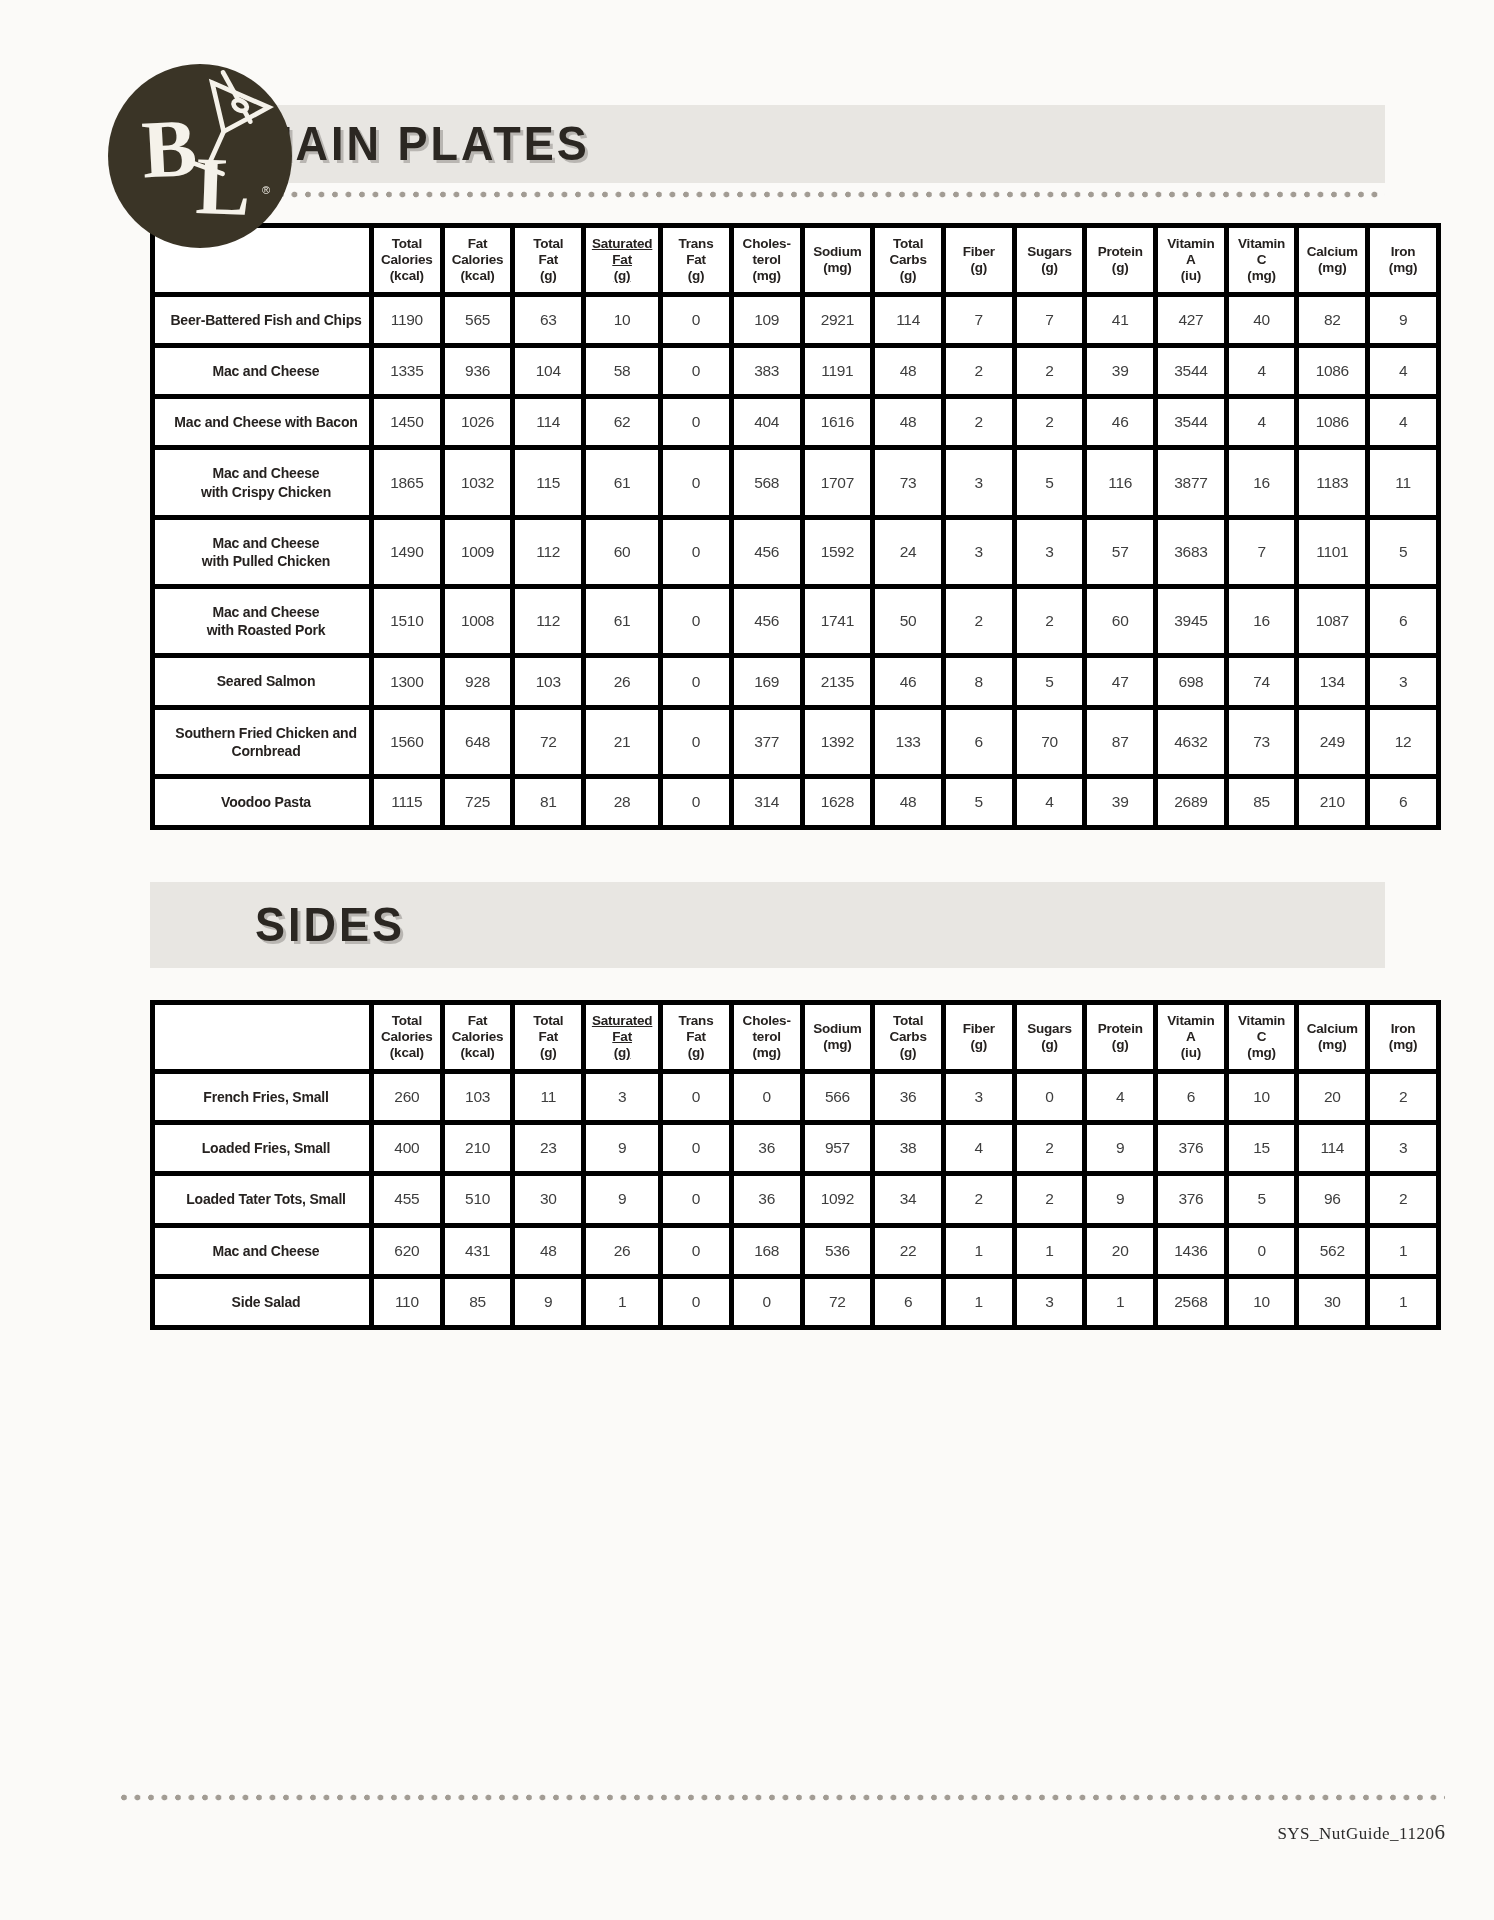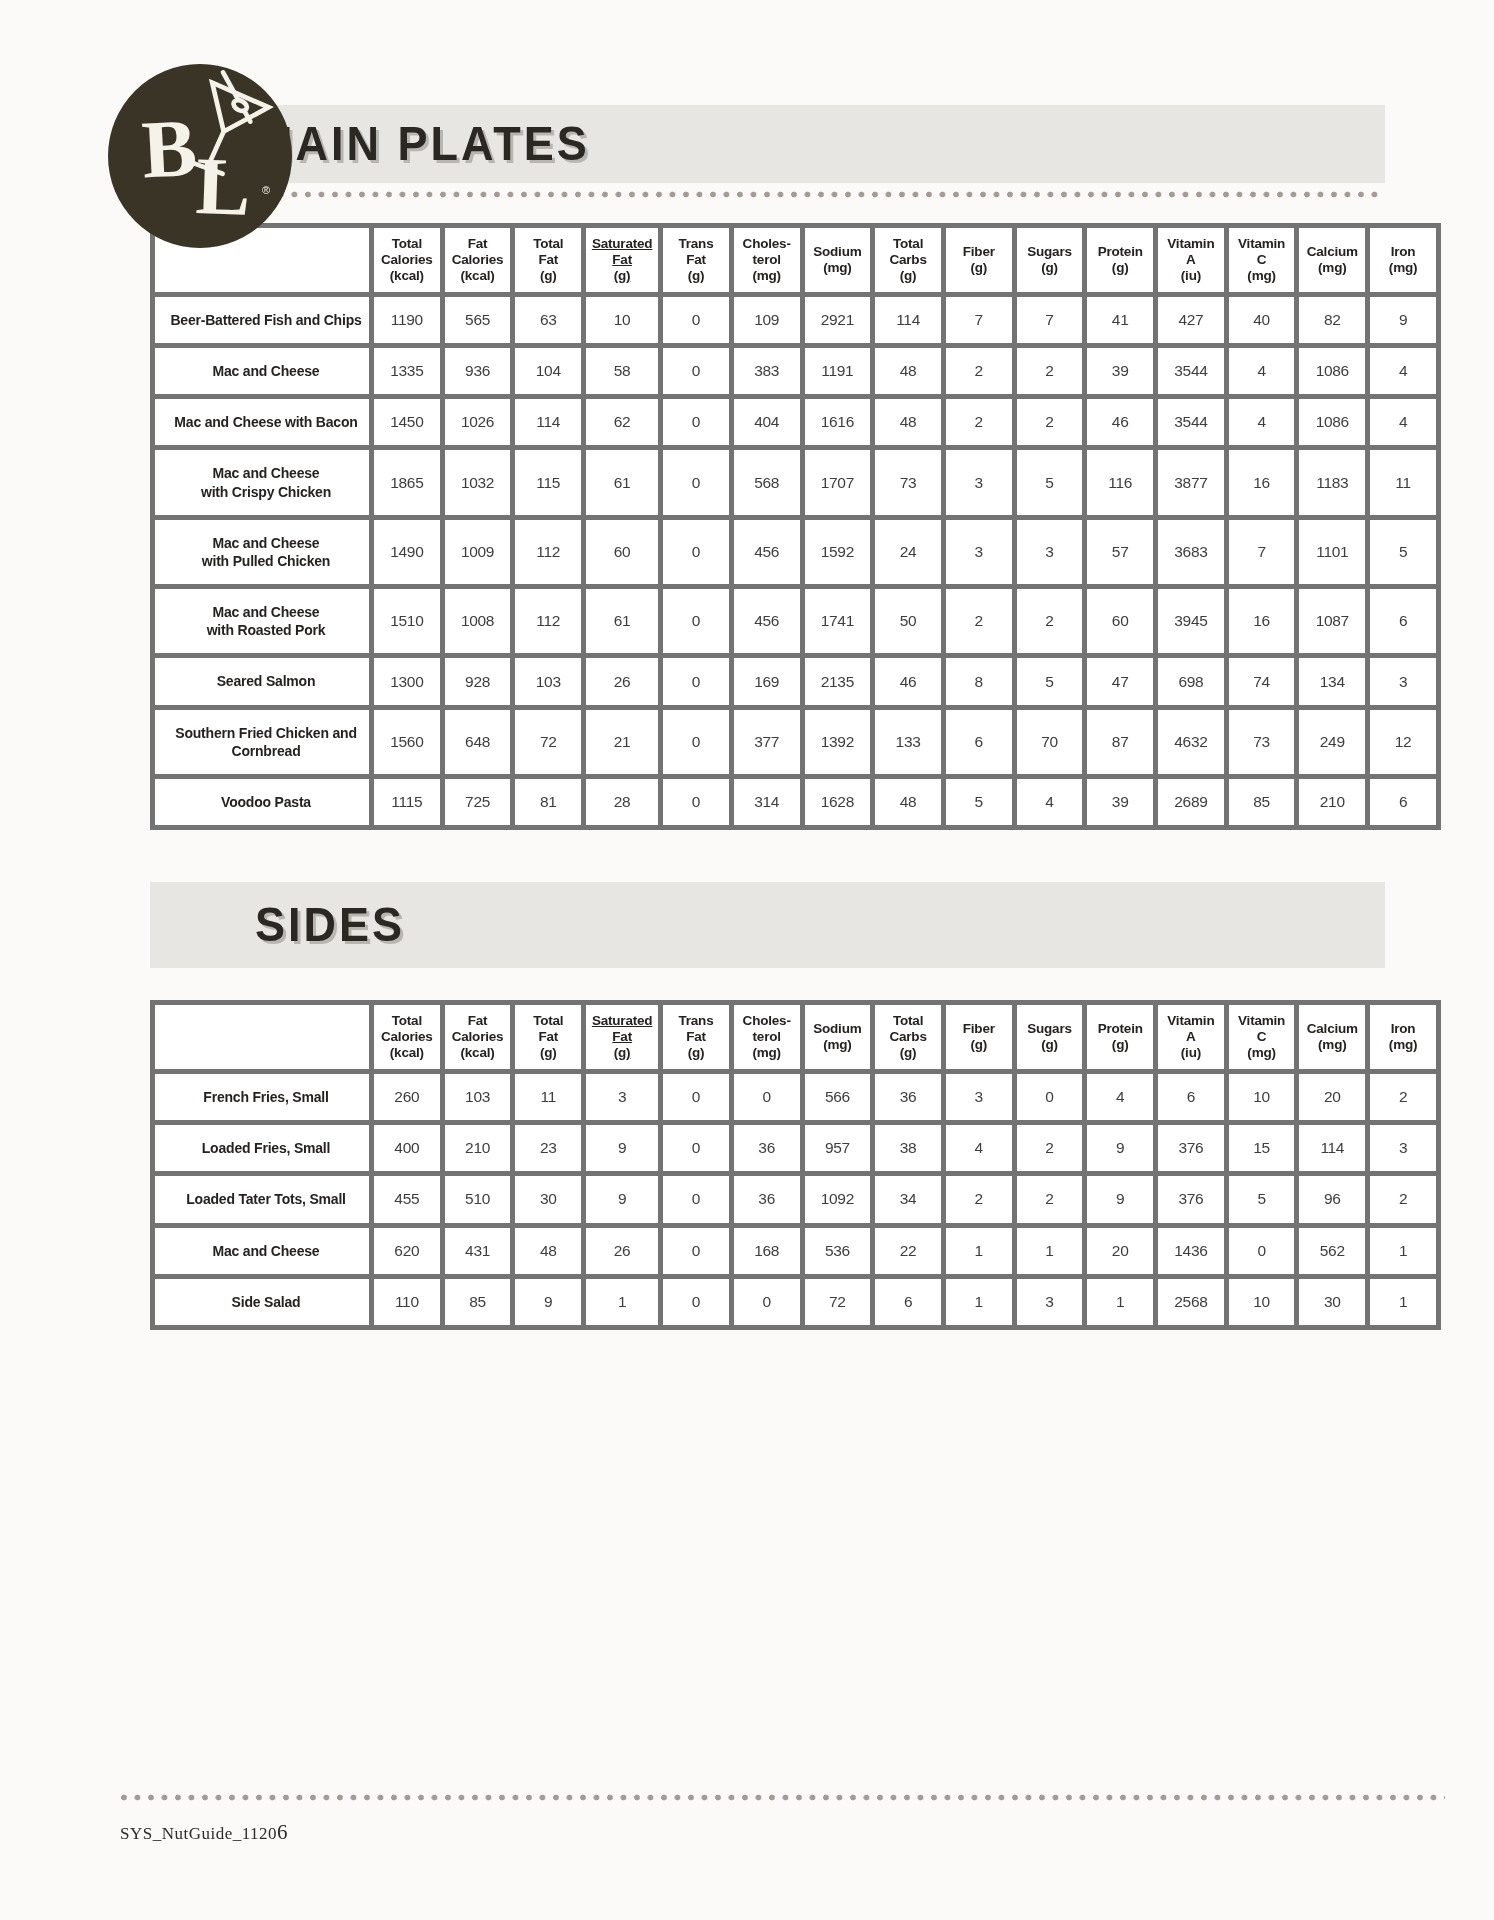--- a/index.html
+++ b/index.html
@@ -50,21 +50,21 @@
     height:9px;margin-top:7px;
     background-image:radial-gradient(circle at 4px 4.5px,#a29c94 2.6px,transparent 3.2px);
     background-size:13.5px 9px;background-repeat:repeat-x;
   }
   .dots-main{margin-left:250px;width:1135px;}
   
   table.nutri{
     margin-left:150px;margin-top:24px;
     width:1291px;table-layout:fixed;
     border-collapse:separate;border-spacing:5px;
-    background:#737373;
+    background:#000000;
   }
   table.sides{margin-top:32px;}
   .nutri th,.nutri td{background:#ffffff;}
   .nutri thead th{
     font-weight:bold;font-size:13.5px;line-height:1.18;
     letter-spacing:-0.2px;color:#262220;
     text-align:center;vertical-align:middle;
     padding:8px 1px;white-space:pre-line;
   }
   .nutri thead th:first-child{width:212px;}
@@ -77,21 +77,21 @@
   }
   .nutri tbody td{
     text-align:center;vertical-align:middle;
     font-weight:400;font-size:15.5px;letter-spacing:-0.3px;
     color:#3e3e3e;padding:14px 0;
   }
   
   .footer{position:absolute;left:120px;top:1793px;width:1325px;}
   .footer .dots{margin:0;}
   .footer-row{
-    display:flex;justify-content:flex-start;align-items:baseline;
+    display:flex;justify-content:flex-end;align-items:baseline;
     margin-top:18px;
     font-family:"Liberation Serif",serif;color:#2b2b2b;
   }
   .doc-id{font-size:17px;letter-spacing:0.5px;}
   .page-number{font-size:21px;}
 </style>
 </head>
 <body>
 
 <div class="page">

